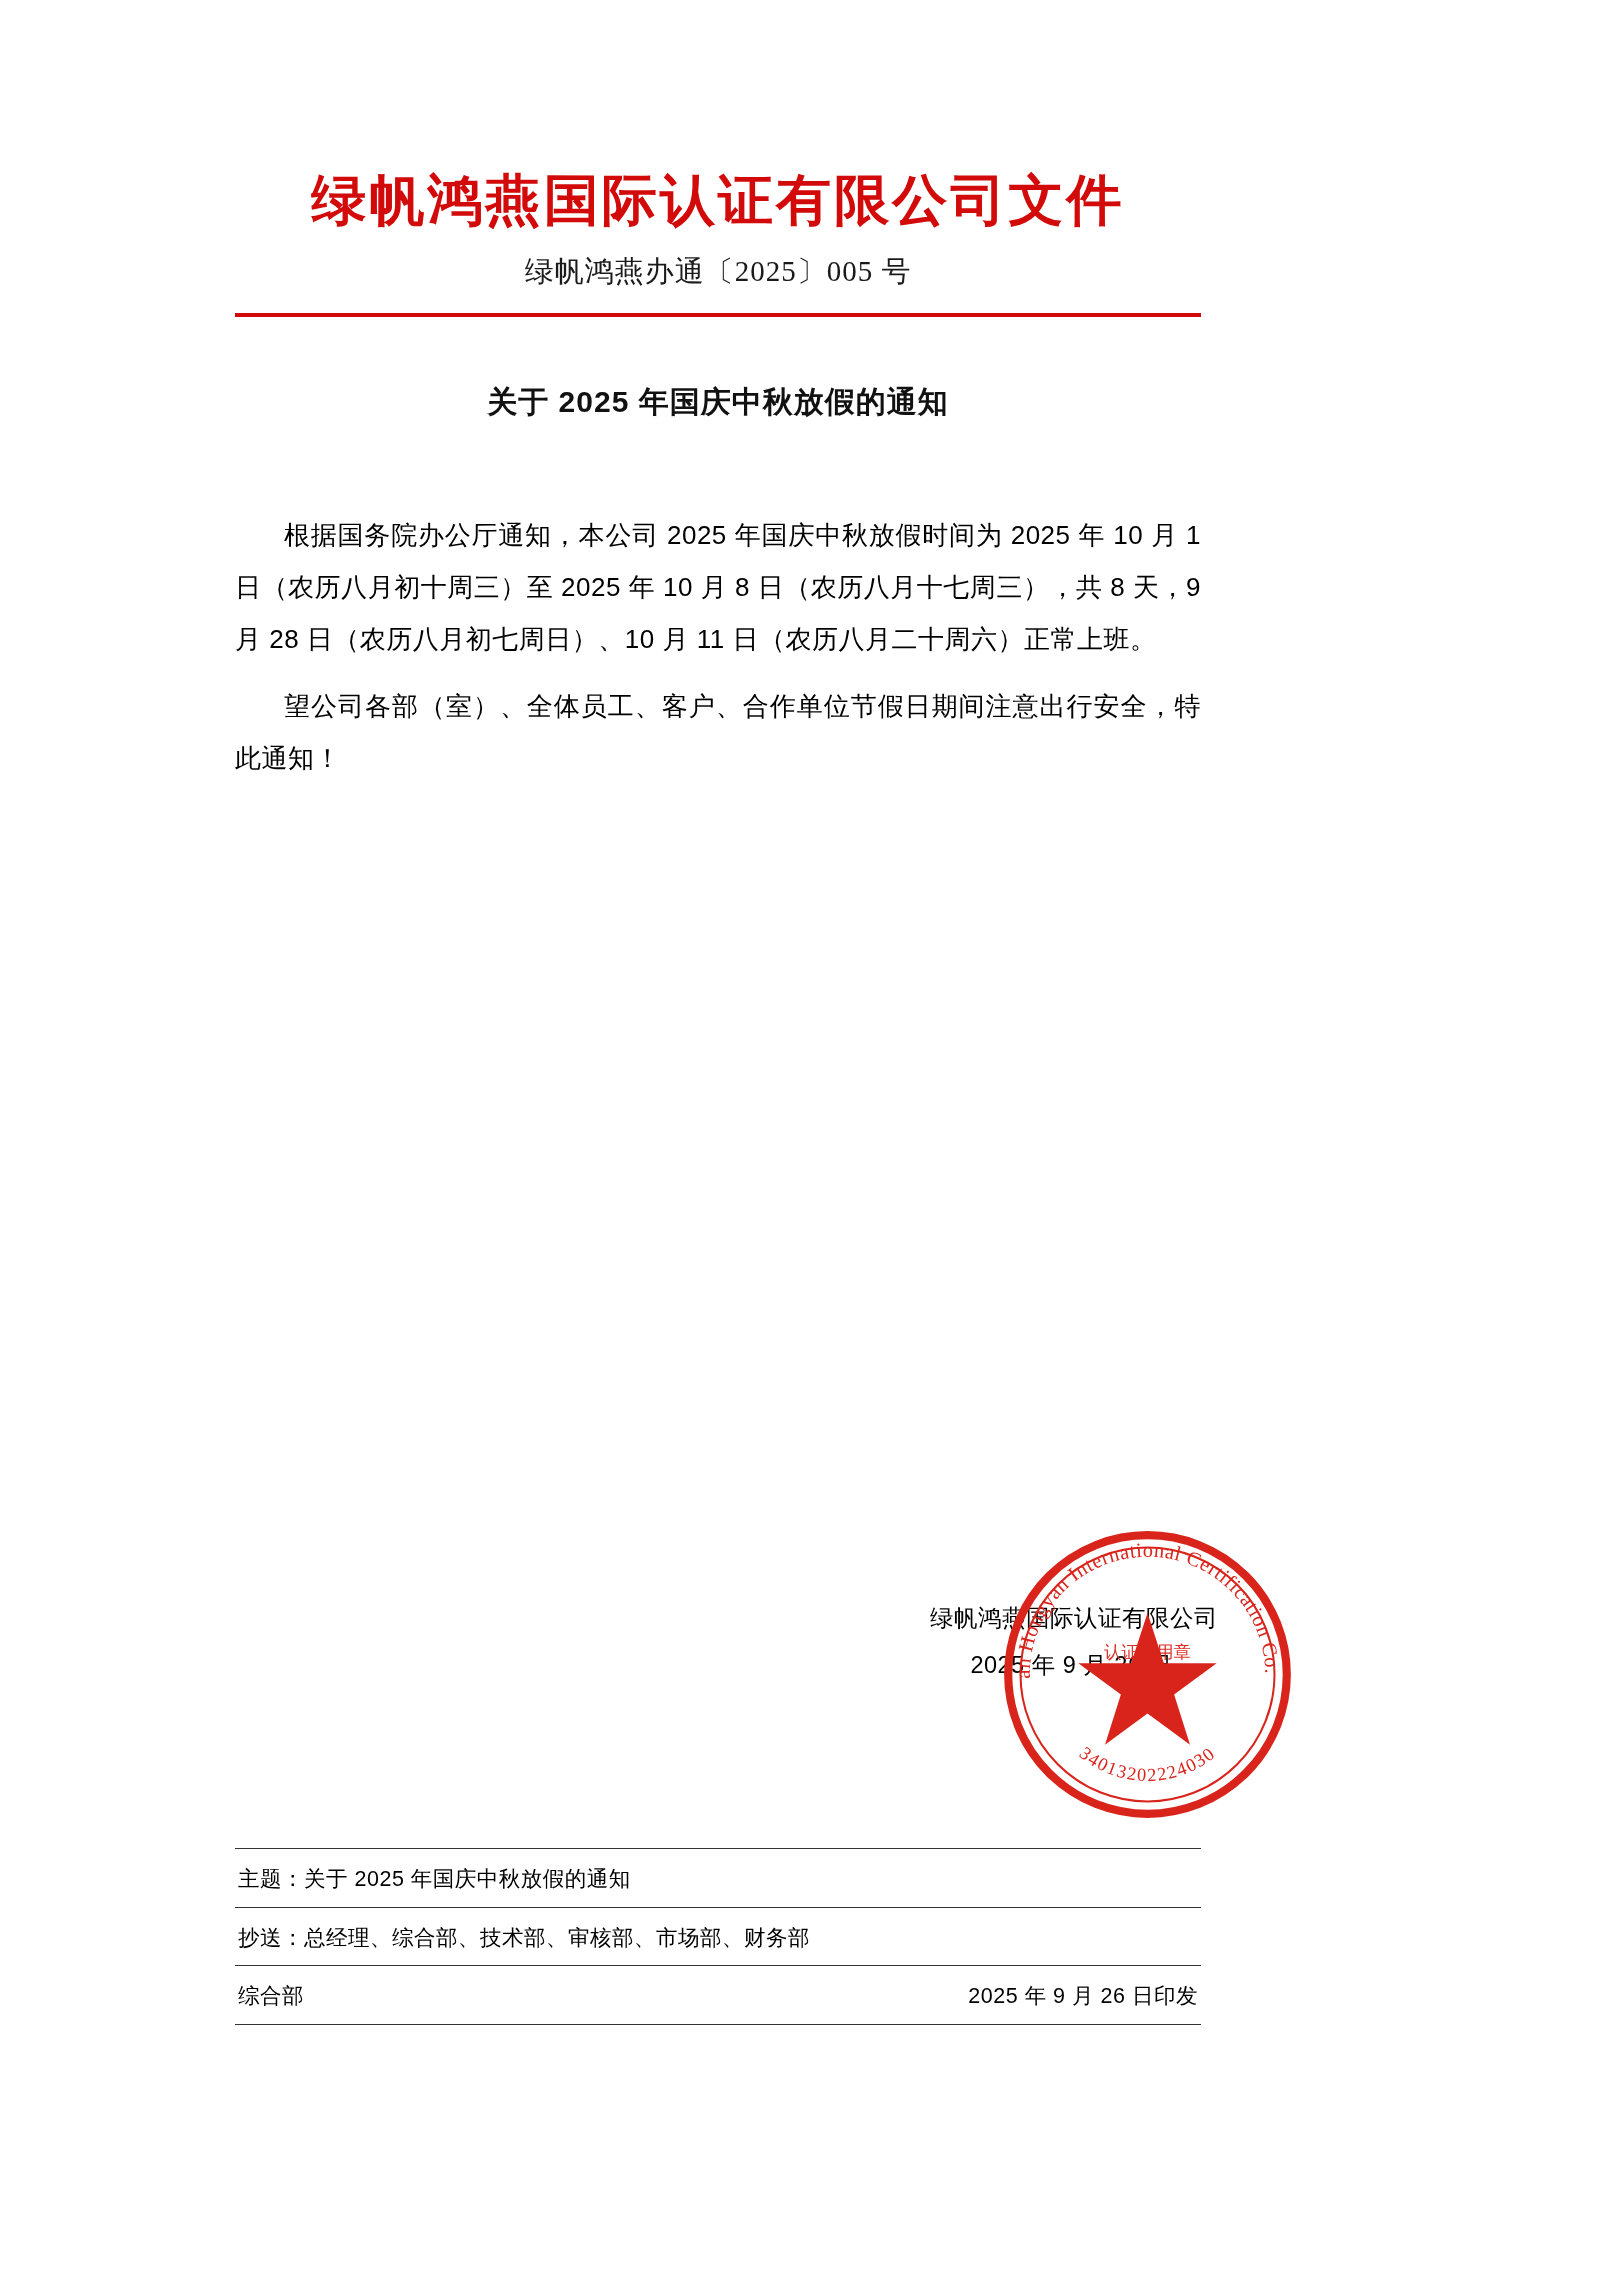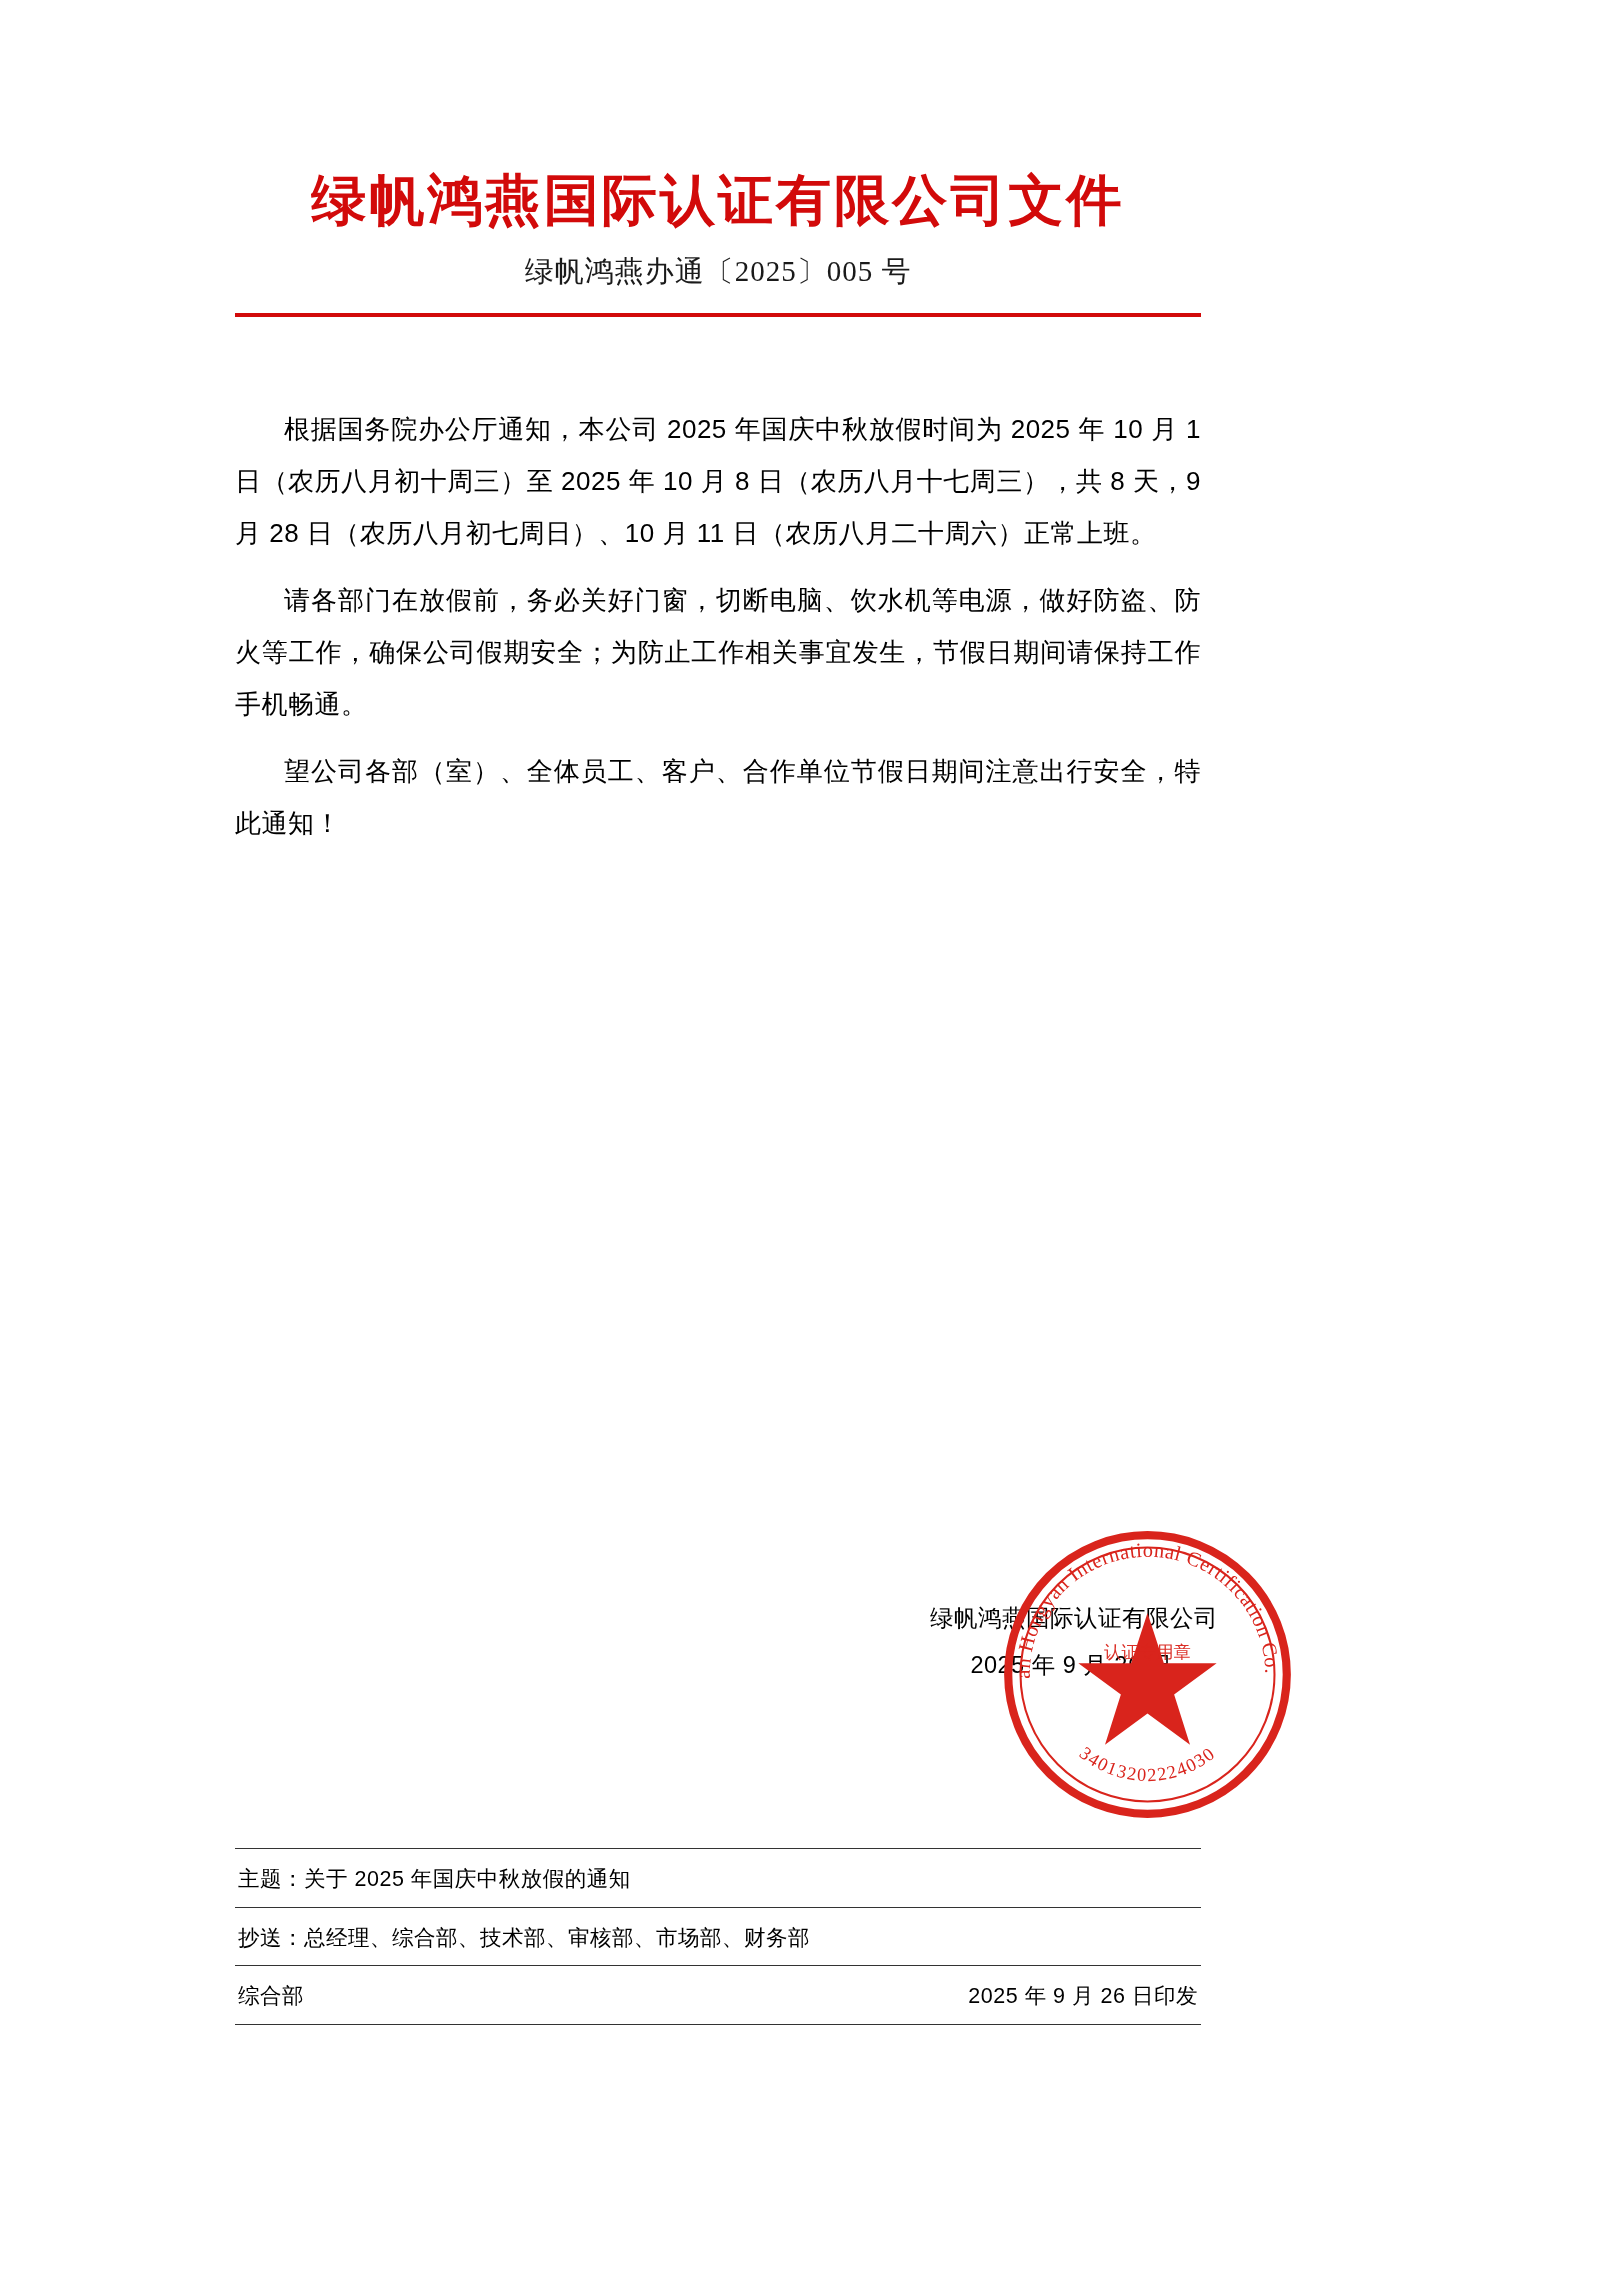--- a/index.html
+++ b/index.html
@@ -137,24 +137,24 @@
 <body>
 
 <div class="page">
 
   <div class="doc-header">
     <div class="org-title">绿帆鸿燕国际认证有限公司文件</div>
     <div class="doc-number">绿帆鸿燕办通〔2025〕005 号</div>
     <div class="red-rule"></div>
   </div>
 
+  <div class="doc-title">关于 2025 年国庆中秋放假的通知</div>
 
   <div class="body-wrap">
     <div class="para">根据国务院办公厅通知，本公司 2025 年国庆中秋放假时间为 2025 年 10 月 1 日（农历八月初十周三）至 2025 年 10 月 8 日（农历八月十七周三），共 8 天，9 月 28 日（农历八月初七周日）、10 月 11 日（农历八月二十周六）正常上班。</div>
-    <div class="para tight">请各部门在放假前，务必关好门窗，切断电脑、饮水机等电源，做好防盗、防火等工作，确保公司假期安全；为防止工作相关事宜发生，节假日期间请保持工作手机畅通。</div>
     <div class="para tight">望公司各部（室）、全体员工、客户、合作单位节假日期间注意出行安全，特此通知！</div>
   </div>
 
   <div class="sign-block">
     <div>绿帆鸿燕国际认证有限公司</div>
     <div class="sign-date">2025 年 9 月 26 日</div>
   </div>
 
   <div class="seal">
     <svg viewBox="0 0 580 580" width="297" height="297" xmlns="http://www.w3.org/2000/svg">

